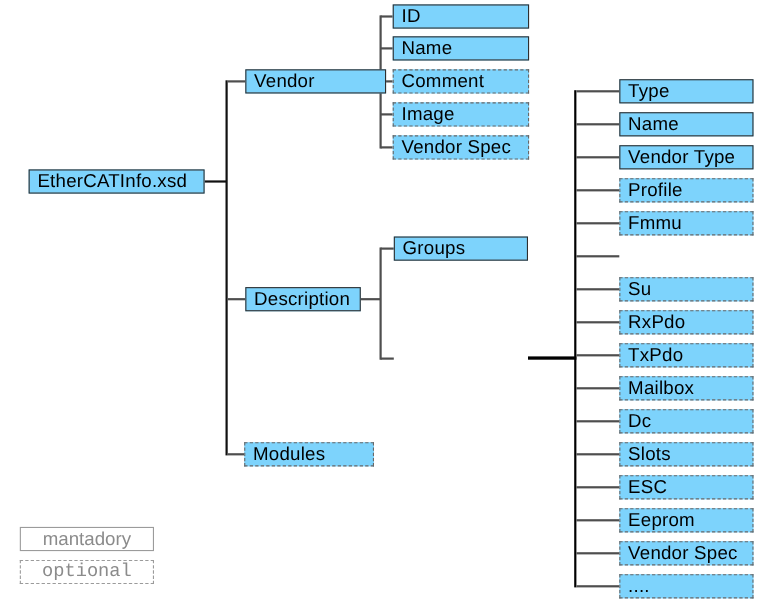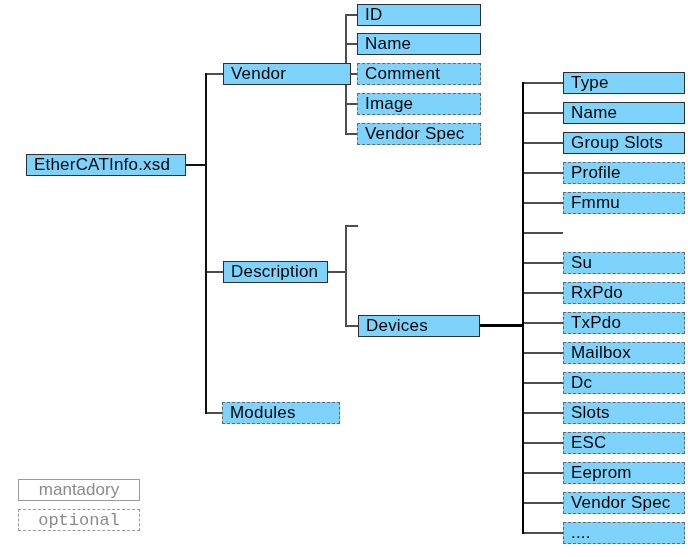--- a/index.html
+++ b/index.html
@@ -96,25 +96,25 @@
   <div class="node solid" style="left:223px;top:63px;width:128px">Vendor</div>
   <div class="node solid" style="left:223px;top:261px;width:105px">Description</div>
   <div class="node dashed" style="left:222px;top:402px;width:118px">Modules</div>
 
   <div class="node solid" style="left:357px;top:4px;width:124px">ID</div>
   <div class="node solid" style="left:357px;top:33px;width:124px">Name</div>
   <div class="node dashed" style="left:357px;top:63px;width:124px">Comment</div>
   <div class="node dashed" style="left:357px;top:93px;width:124px">Image</div>
   <div class="node dashed" style="left:357px;top:123px;width:124px">Vendor Spec</div>
 
-  <div class="node solid" style="left:358px;top:315px;width:122px">Devices</div>
+  <div class="node solid" style="left:358px;top:215px;width:122px">Groups</div>
 
   <div class="node solid" style="left:563px;top:72px;width:122px">Type</div>
   <div class="node solid" style="left:563px;top:102px;width:122px">Name</div>
-  <div class="node solid" style="left:563px;top:132px;width:122px">Group Slots</div>
+  <div class="node solid" style="left:563px;top:132px;width:122px">Vendor Type</div>
   <div class="node dashed" style="left:563px;top:162px;width:122px">Profile</div>
   <div class="node dashed" style="left:563px;top:192px;width:122px">Fmmu</div>
   <div class="node dashed" style="left:563px;top:252px;width:122px">Su</div>
   <div class="node dashed" style="left:563px;top:282px;width:122px">RxPdo</div>
   <div class="node dashed" style="left:563px;top:312px;width:122px">TxPdo</div>
   <div class="node dashed" style="left:563px;top:342px;width:122px">Mailbox</div>
   <div class="node dashed" style="left:563px;top:372px;width:122px">Dc</div>
   <div class="node dashed" style="left:563px;top:402px;width:122px">Slots</div>
   <div class="node dashed" style="left:563px;top:432px;width:122px">ESC</div>
   <div class="node dashed" style="left:563px;top:462px;width:122px">Eeprom</div>

